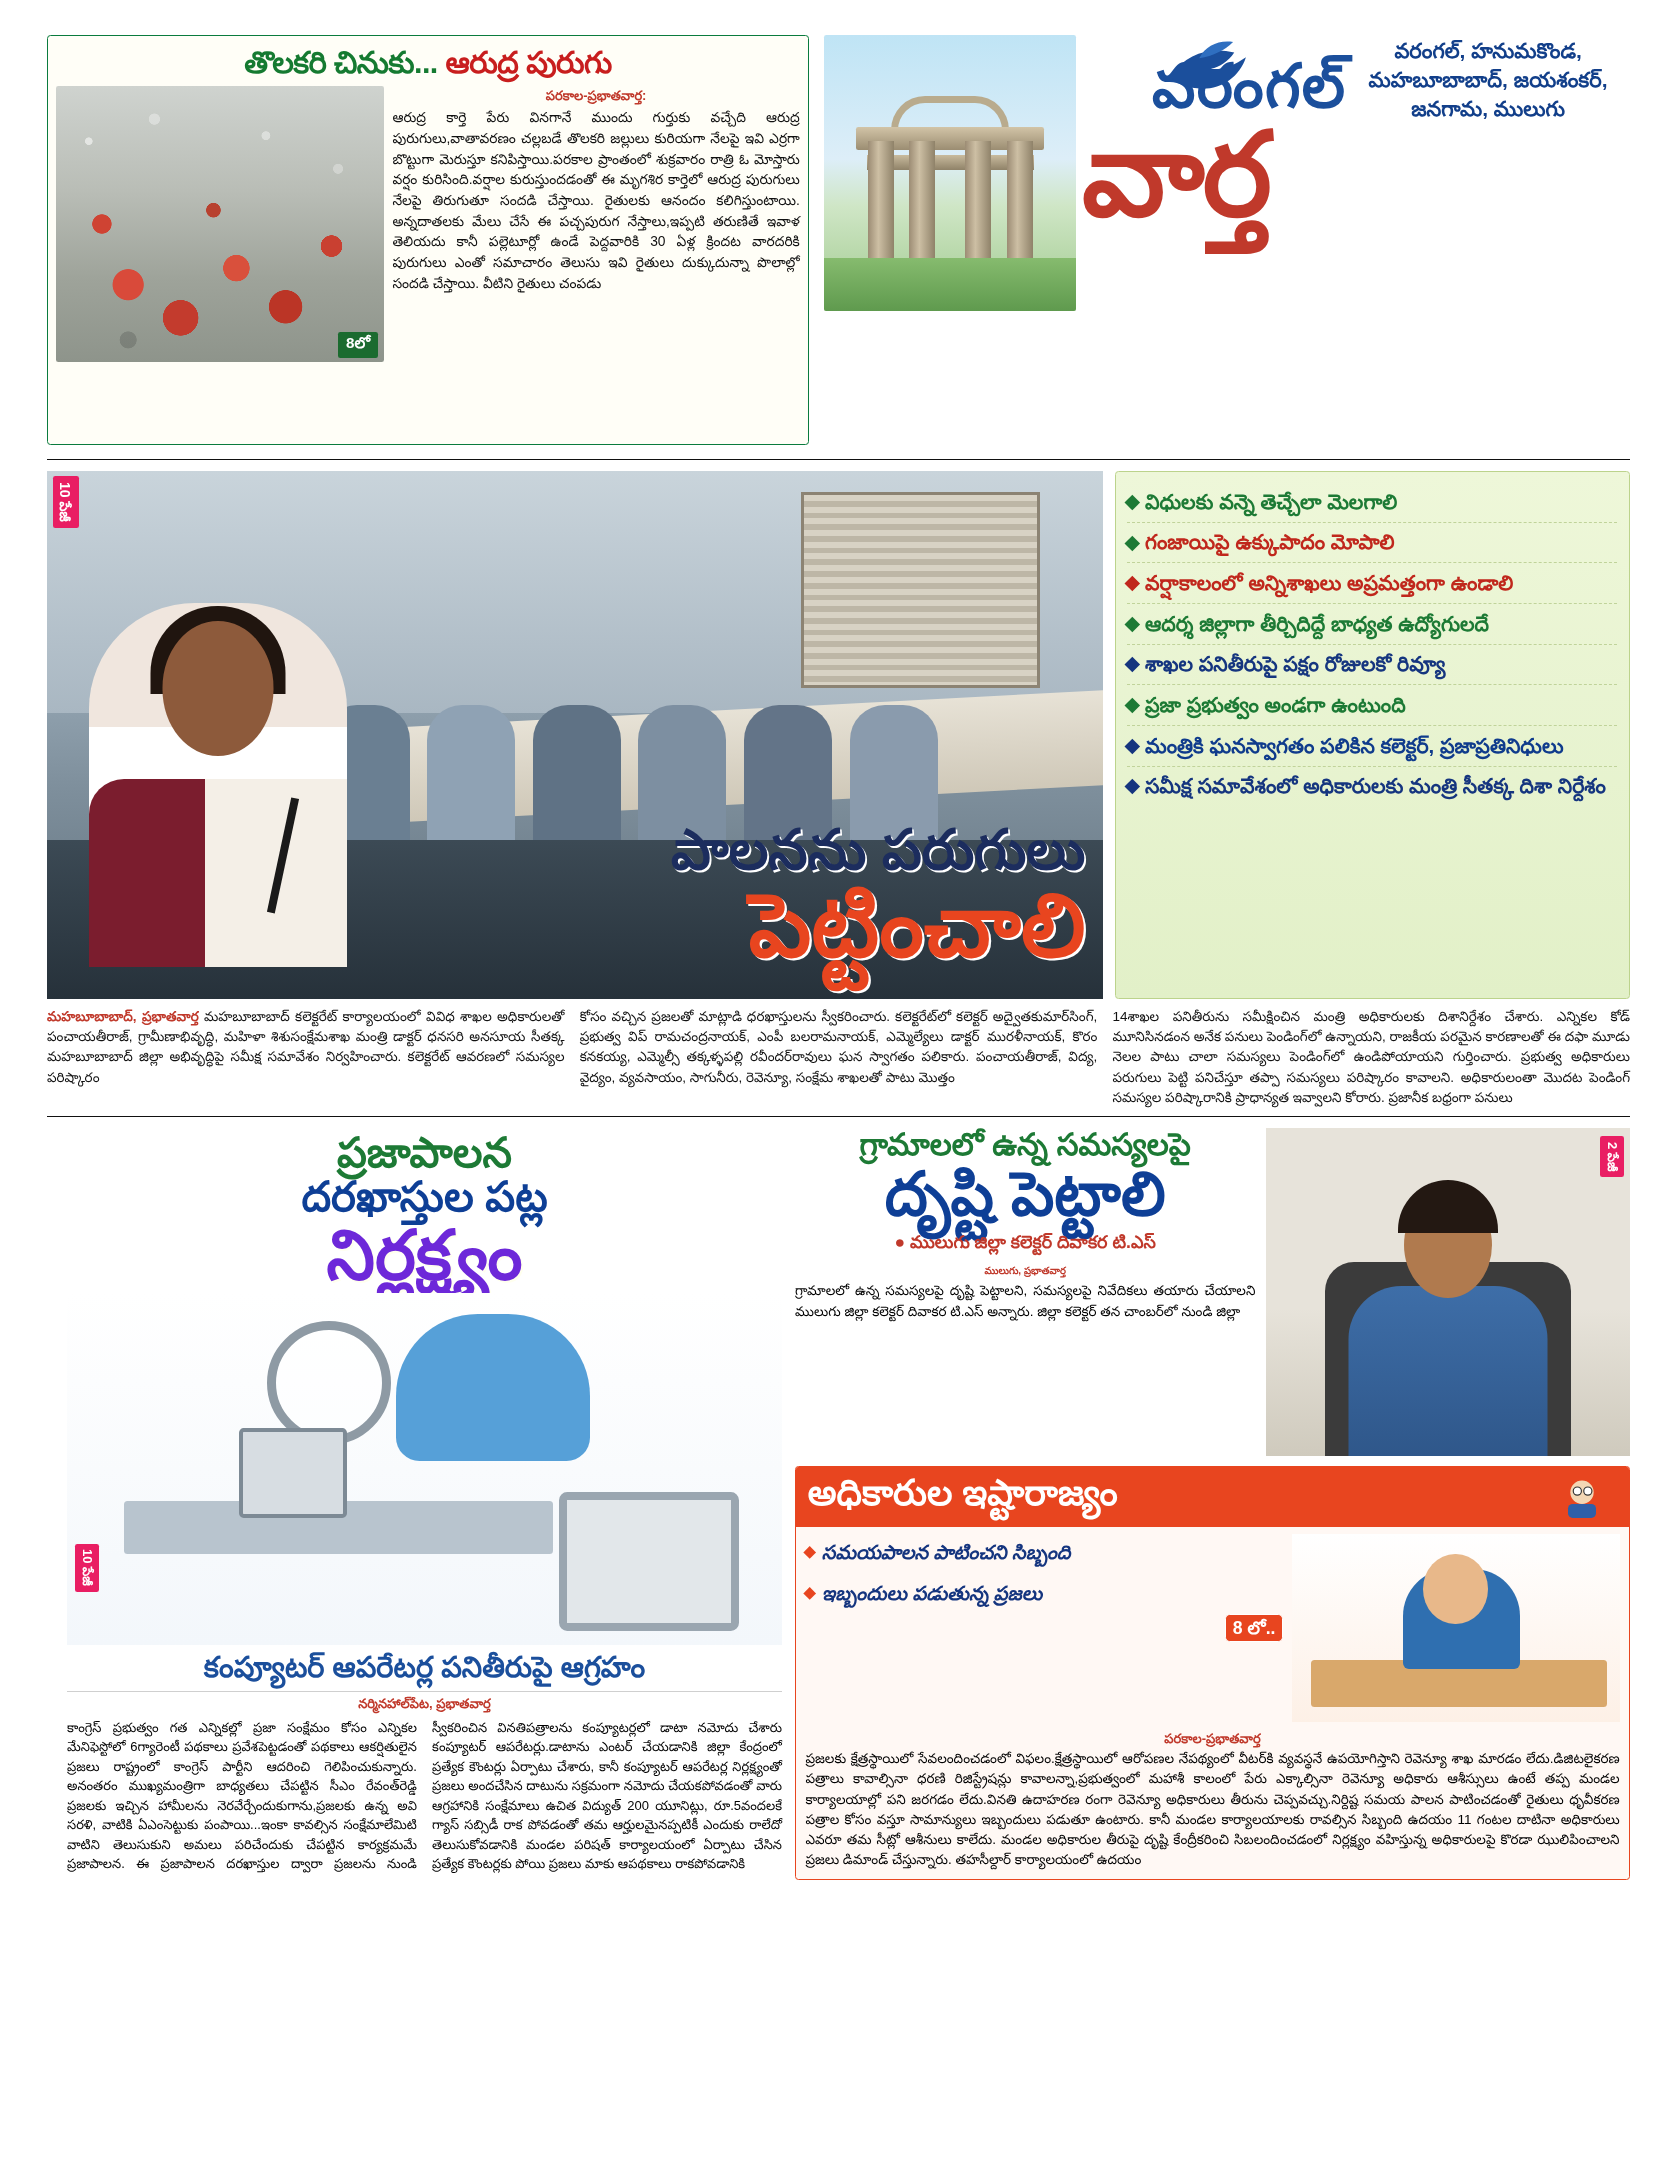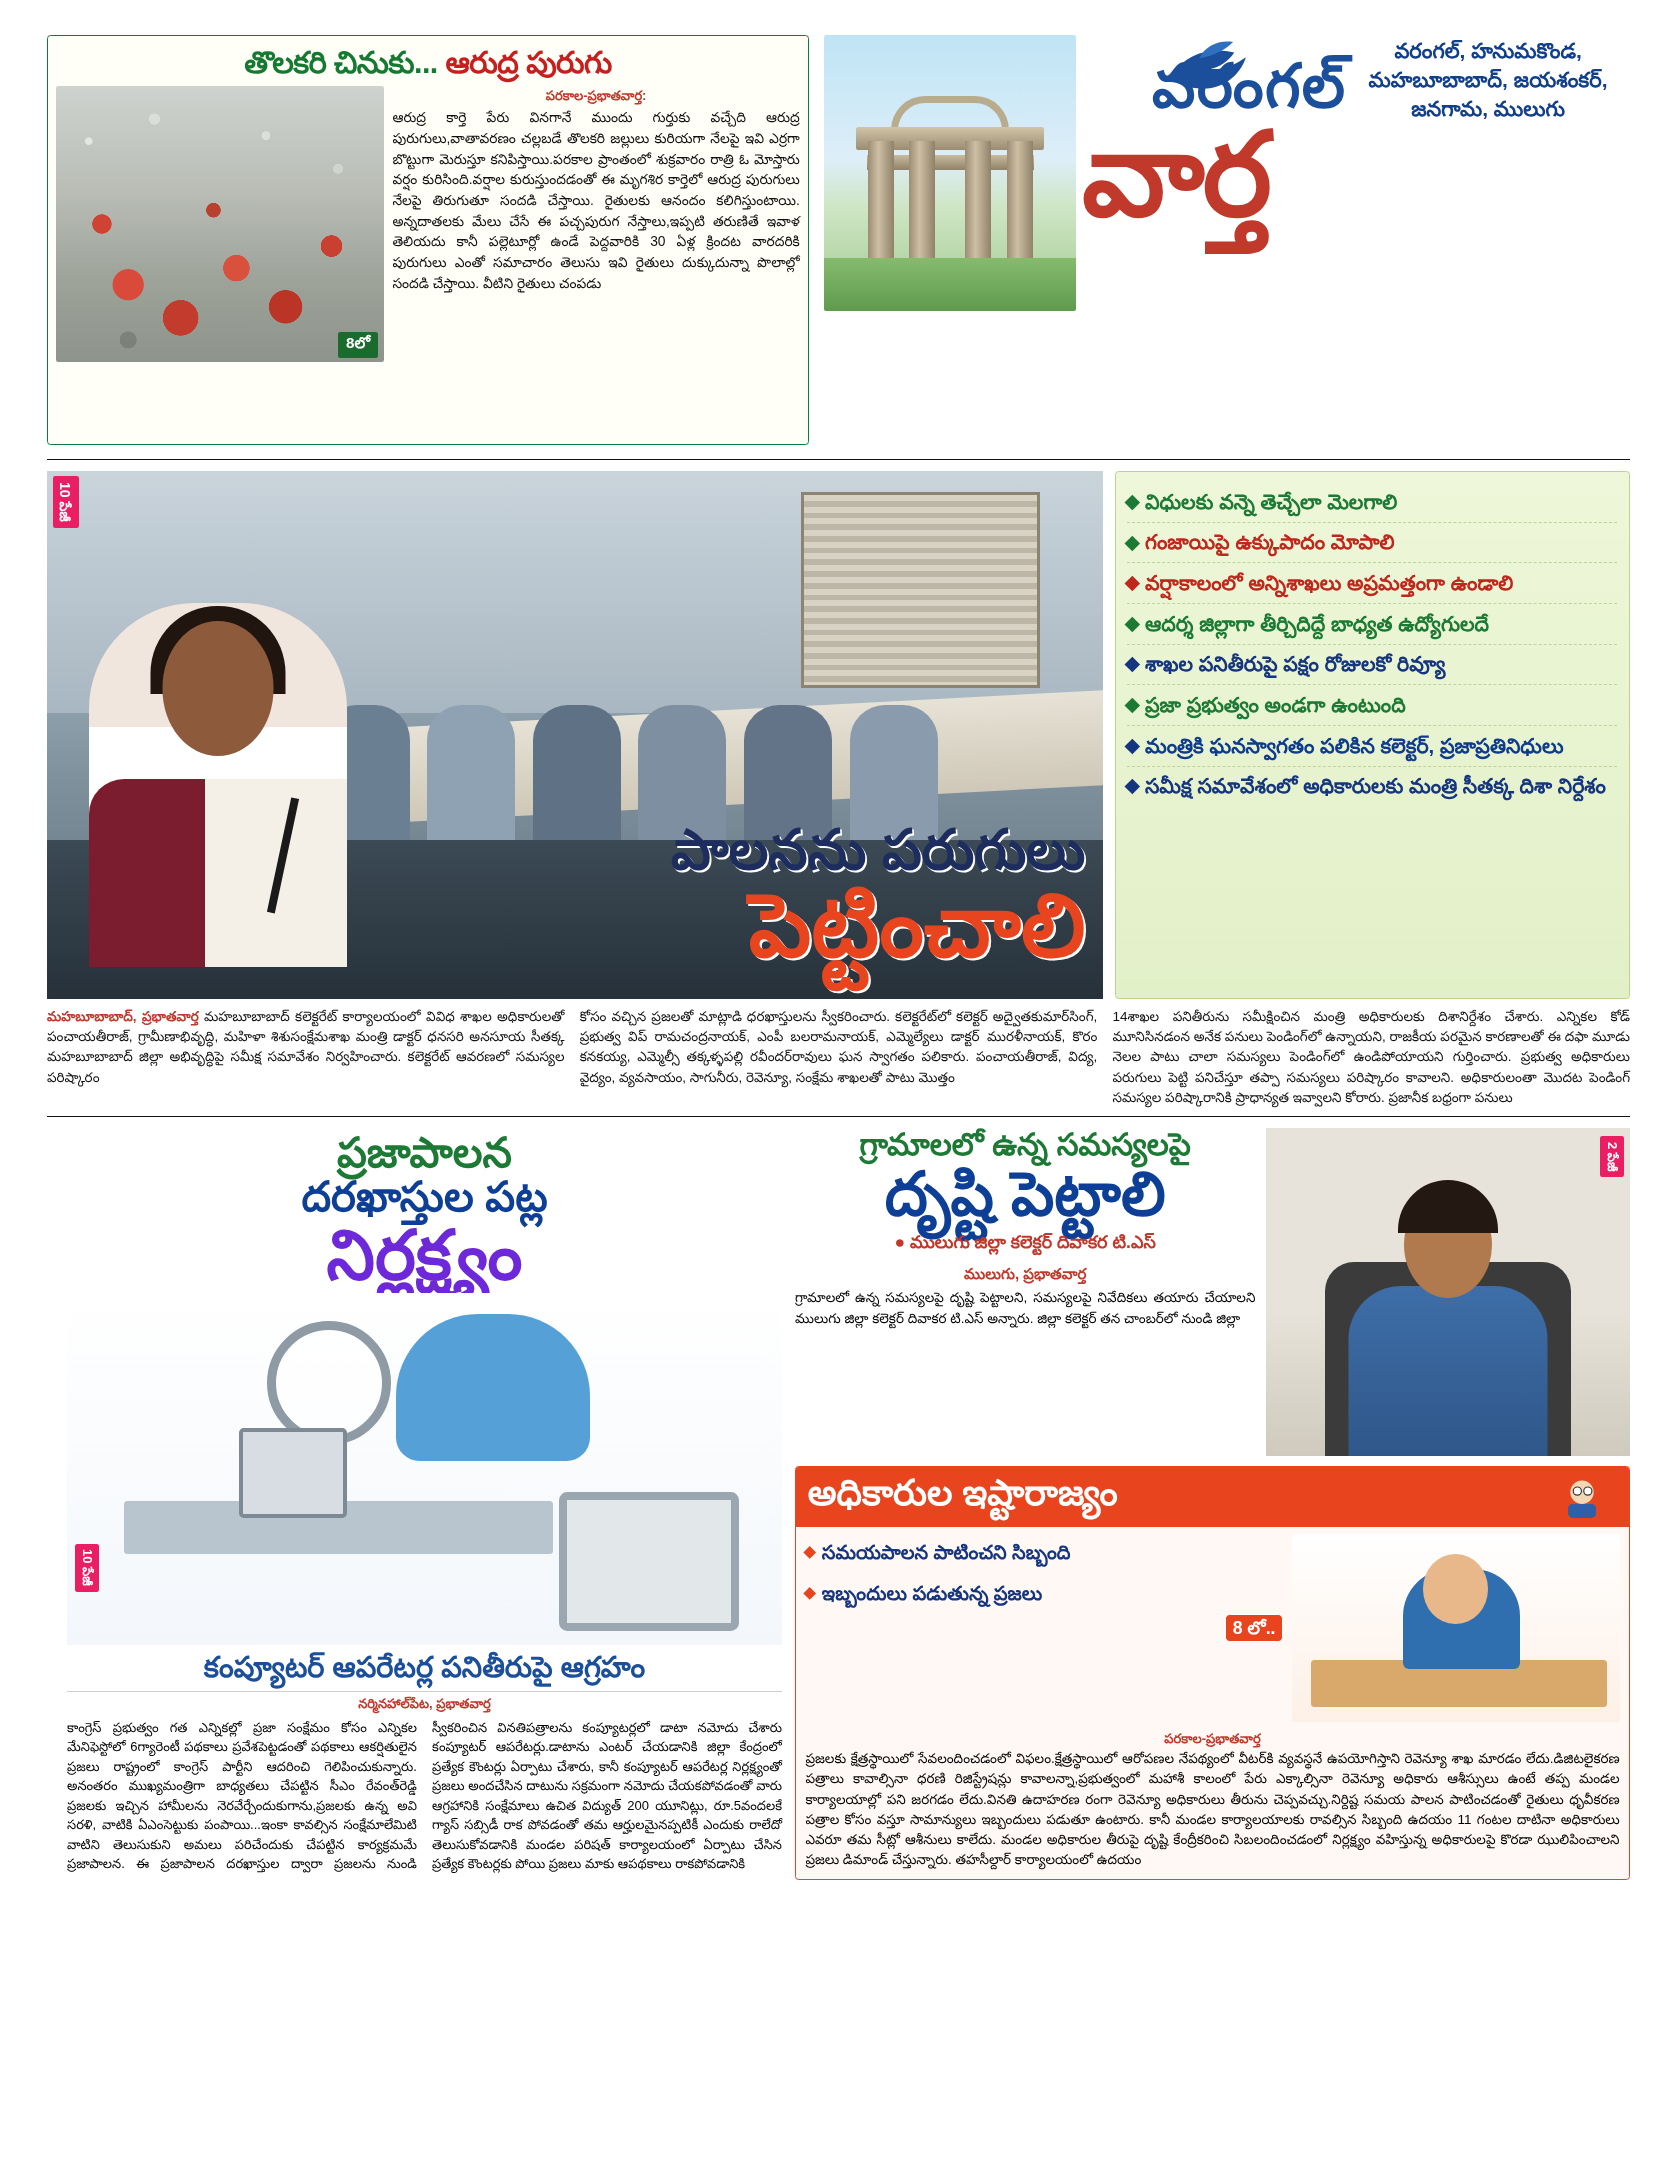--- a/index.html
+++ b/index.html
@@ -539,21 +539,21 @@
   }
   .village-sub {
     text-align: center;
     font-size: 17.6px;
     font-weight: bold;
     color: #c0392b;
     margin-top: 5.9px;
   }
   .village-byline {
     text-align: center;
-    font-size: 15px;
+    font-size: 10px;
     font-weight: bold;
     color: #c0392b;
     margin-top: 8.2px;
   }
   .village-text {
     font-size: 13.5px;
     line-height: 1.5;
     text-align: justify;
     margin-top: 2.3px;
   }
@@ -626,20 +626,21 @@
     align-items: center;
     justify-content: space-between;
   }
   .officials-body {
     display: flex;
     gap: 8.2px;
     padding: 7px 9.4px;
   }
   .officials-points {
     flex: 1;
+    font-style: italic;
   }
   .officials-points .pt {
     display: flex;
     gap: 7px;
     font-size: 19.4px;
     font-weight: bold;
     color: #15357f;
     padding: 7px 0;
   }
   .officials-points .pt .sq {

